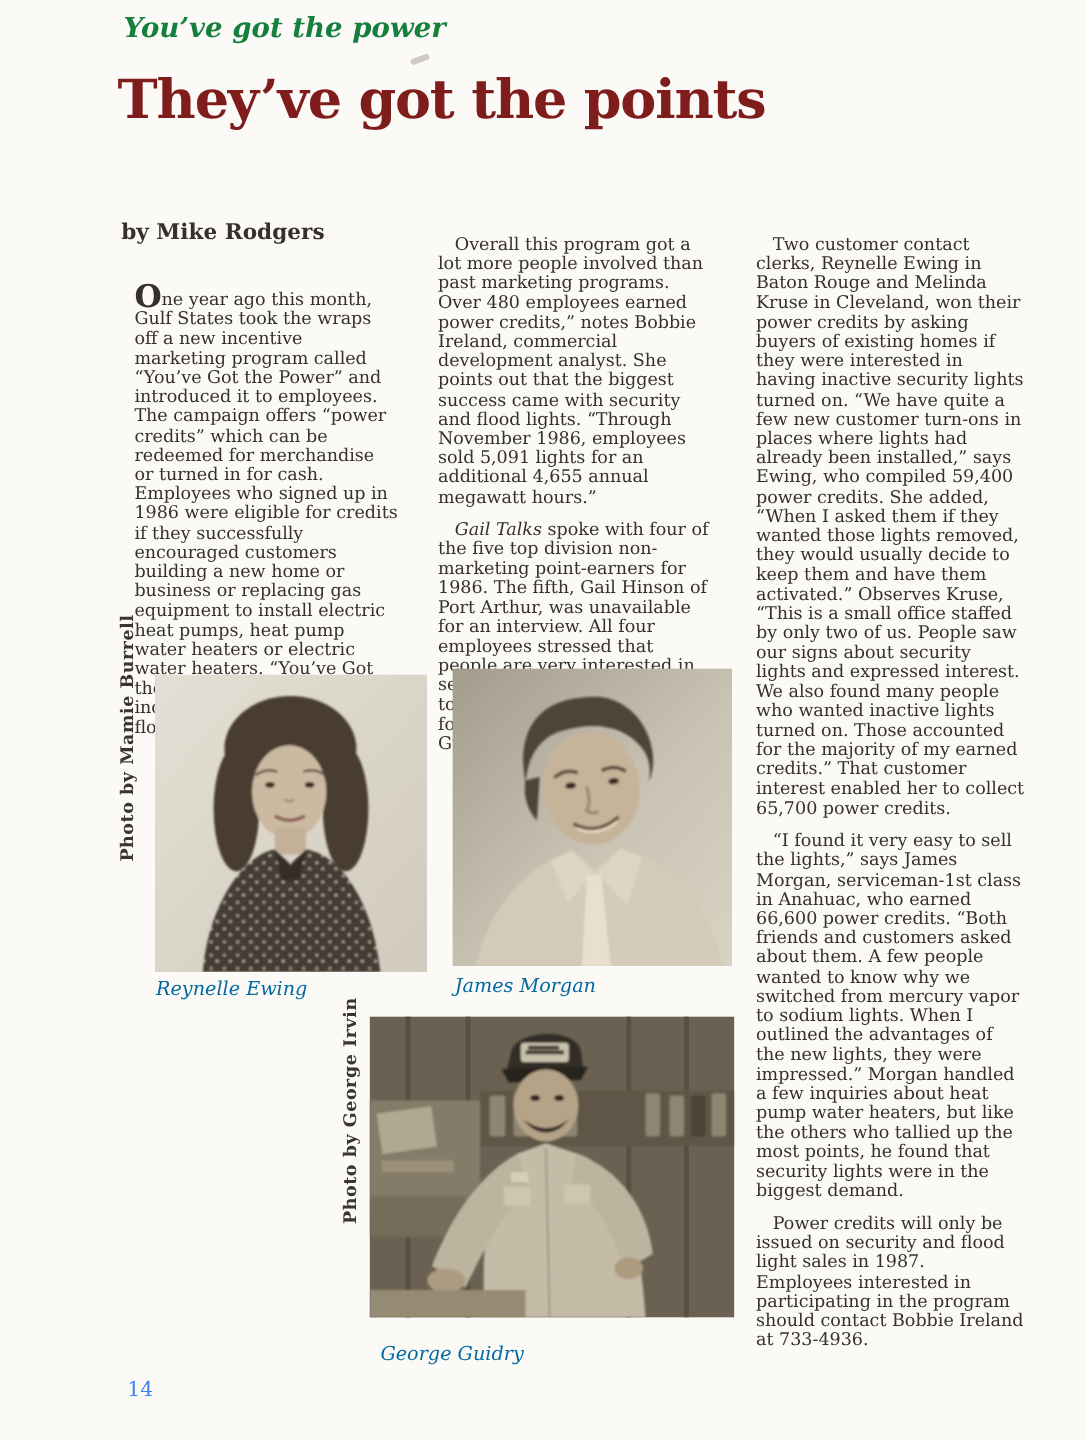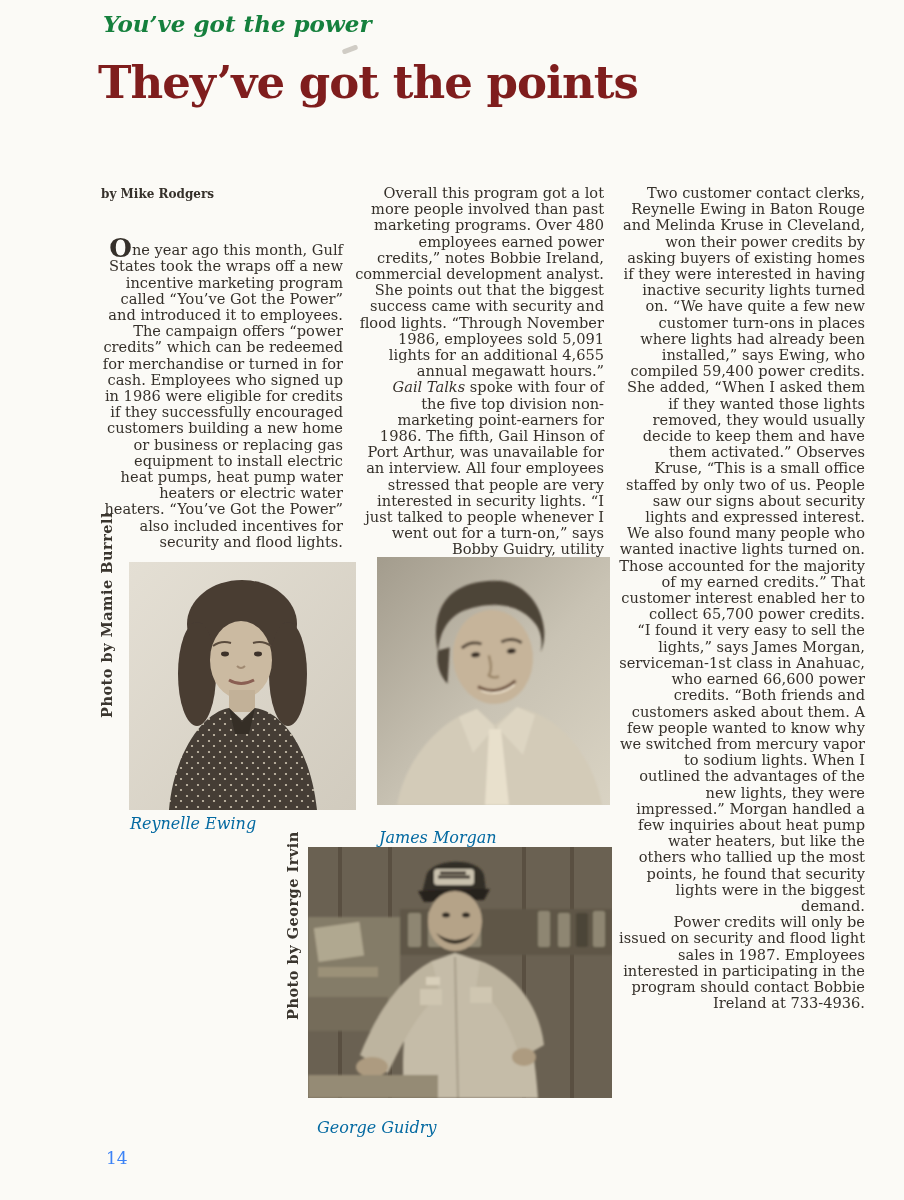--- a/index.html
+++ b/index.html
@@ -21,22 +21,22 @@
     color:#7f1d1d;letter-spacing:-1px;
   }
   .col{
     position:absolute;top:186px;
     font-size:14.6px;line-height:16.2px;
     text-align:left;color:#35302a;
   }
   .col1{left:101px;width:242px;}
   .col2{left:354px;top:185px;width:250px;}
   .col3{left:619px;top:185px;width:246px;}
-  .byline{margin:0 0 40px 0;font-weight:bold;font-size:12px;}
-  .para{margin:0;text-align:right;}
+  .byline{margin:0 0 40px 0;font-weight:bold;font-size:18px;}
+  .para{margin:11px;}
   .ind{text-indent:14px;}
   .bigO{font-size:26px;font-weight:bold;line-height:0;vertical-align:-2px;}
   .ital{font-style:italic;}
   .photo{position:absolute;display:block;}
   .photo-caption{
     position:absolute;font-style:italic;font-size:16px;color:#0369a1;
   }
   .credit-vert{
     position:absolute;writing-mode:vertical-rl;transform:rotate(180deg);
     font-weight:bold;font-size:14.5px;color:#3a352e;letter-spacing:0.5px;
@@ -133,21 +133,21 @@
       <path d="M103 131 q16 9 33 -2" stroke="#ece0ca" stroke-width="4" fill="none"></path>
       <path d="M100 128 q18 12 38 -2" stroke="#6e523f" stroke-width="3" fill="none"></path>
     </g>
     <g filter="url(#soft2)">
       <path d="M20 248 C30 195 70 160 100 152 L118 168 L140 150 C180 158 215 195 225 248 Z" fill="#d3cbb8"></path>
       <path d="M100 152 L118 170 L96 196 L82 160 Z" fill="#ddd5c2"></path>
       <path d="M140 150 L120 170 L146 198 L158 158 Z" fill="#ddd5c2"></path>
       <path d="M112 172 L124 172 L132 248 L108 248 Z" fill="#e8e0cc"></path>
     </g>
   </svg>
-  <div class="photo-caption" style="left:379px;top:812px;margin-top:16px;">James Morgan</div>
+  <div class="photo-caption" style="left:379px;top:812px;">James Morgan</div>
 
   <div class="credit-vert" style="left:284px;top:868px;height:152px;">Photo by George Irvin</div>
   <svg class="photo" style="left:308px;top:847px;" width="304" height="251" viewBox="0 0 304 251">
     <defs>
         <filter id="soft3">
           <feGaussianBlur stdDeviation="0.8"></feGaussianBlur>
         </filter>
       </defs>
     <rect width="304" height="251" fill="#6a6152"></rect>
     <g fill="#594f41">

